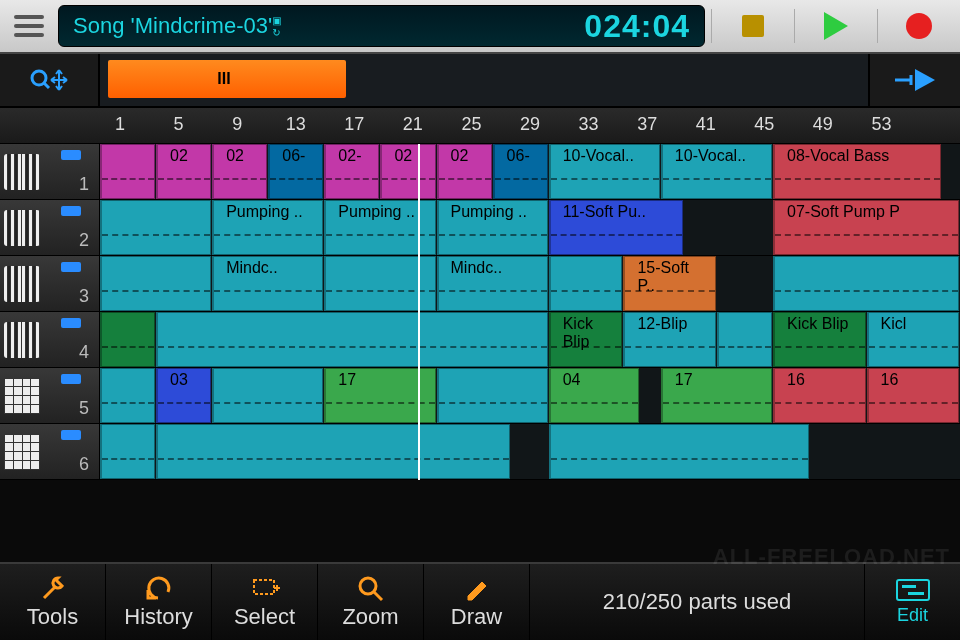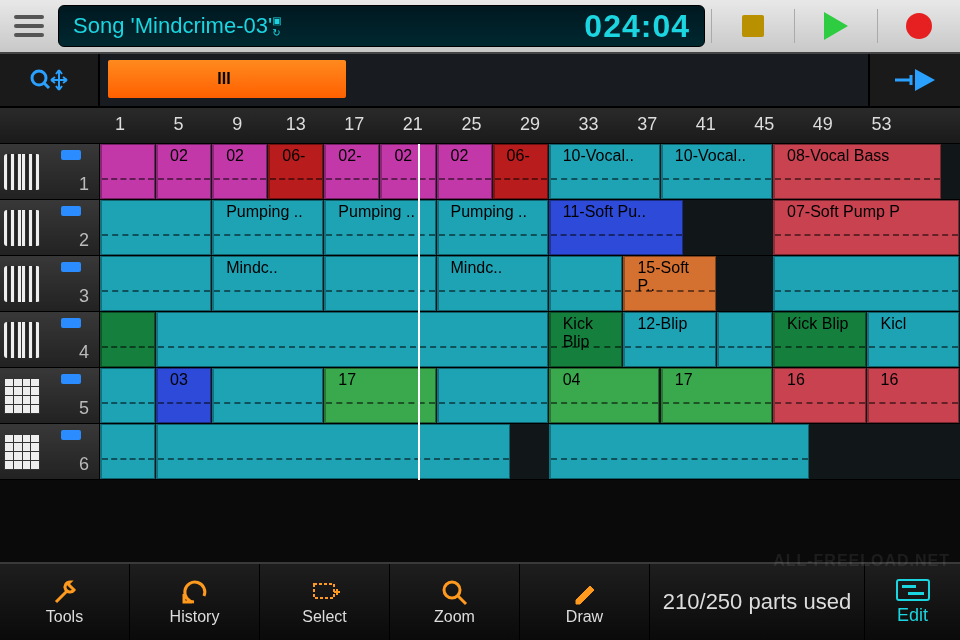--- a/index.html
+++ b/index.html
@@ -45,44 +45,44 @@
 .pad-grid { display: grid; grid-template-columns: repeat(4,1fr); grid-template-rows: repeat(4,1fr); width: 100%; height: 100%; gap: 1px; background: #333; padding: 1px; }
 .pad-grid span { background: #eee; }
 .track-meter { width: 20px; height: 10px; background: #2a8cff; border-radius: 2px; position: absolute; top: 6px; right: 18px; }
 .track-num { color: #bbb; font-size: 18px; position: absolute; bottom: 4px; right: 10px; }
 .track-lane { flex: 1; position: relative; background: #111618; overflow: hidden; }
 
 .clip { position: absolute; top: 0; bottom: 0; border: 1px solid rgba(0,0,0,.4); border-left: 2px solid rgba(0,0,0,.3); overflow: hidden; font-size: 16px; color: #000; padding: 2px 12px; }
 .clip .wave { position: absolute; left: 0; right: 0; bottom: 6px; height: 14px; border-top: 2px dashed rgba(0,0,0,.5); }
 
 .c-magenta { background: #c238a8; }
-.c-purple { background: #b91c1c; }
+.c-purple { background: #0369a1; }
 .c-teal { background: #1ea3b5; }
 .c-tealbr { background: #15803d; }
 .c-blue { background: #2d4bd8; }
 .c-red { background: #c84250; }
 .c-orange { background: #d47030; }
 .c-green { background: #3aa84c; }
 
 
 .playhead { position: absolute; top: 0; bottom: 0; width: 2px; background: #fff; left: 418px; z-index: 5; pointer-events: none; }
 
 
 .toolbar { position: absolute; bottom: 0; left: 0; right: 0; height: 78px; background: linear-gradient(#1e1e1e,#0a0a0a); border-top: 2px solid #3a3a3a; display: flex; }
-.tool-btn { width: 130px; border-right: 1px solid #000; display: flex; flex-direction: column; align-items: center; justify-content: center; gap: 2px; color: #ddd; font-size: 16px; cursor: pointer; }
+.tool-btn { width: 106px; border-right: 1px solid #000; display: flex; flex-direction: column; align-items: center; justify-content: center; gap: 2px; color: #ddd; font-size: 22px; cursor: pointer; }
 .tool-btn svg { width: 30px; height: 28px; }
 .tool-btn.orange svg { stroke: #ff9a1e; fill: #ff9a1e; }
 .status-area { flex: 1; display: flex; align-items: center; justify-content: center; color: #ddd; font-size: 22px; }
 .edit-btn { width: 96px; border-left: 1px solid #000; display: flex; flex-direction: column; align-items: center; justify-content: center; gap: 4px; color: #1bd5e0; font-size: 18px; cursor: pointer; }
 .edit-icon { width: 34px; height: 22px; border: 2px solid #1bd5e0; border-radius: 3px; position: relative; }
 .edit-icon::before, .edit-icon::after { content: ''; position: absolute; height: 3px; background: #1bd5e0; }
 .edit-icon::before { top: 4px; left: 4px; width: 14px; }
 .edit-icon::after { top: 11px; left: 10px; width: 16px; }
 
-.watermark { position: absolute; right: 10px; bottom: 70px; color: rgba(255,255,255,.08); font-size: 16px; font-weight: bold; letter-spacing: 1px; pointer-events: none; }
+.watermark { position: absolute; right: 10px; bottom: 70px; color: rgba(255,255,255,.08); font-size: 22px; font-weight: bold; letter-spacing: 1px; pointer-events: none; }
 </style>
 </head>
 <body>
 
 <div class="topbar">
   <div class="hamburger">
       <span></span>
       <span></span>
       <span></span>
     </div>
@@ -319,21 +319,21 @@
           <div class="wave"></div>
         </div>
         <div class="clip c-blue" style="left: 56.087px; width: 55.087px;"><span>03</span><div class="wave"></div></div>
         <div class="clip c-teal" style="left: 112.174px; width: 111.174px;">
           <div class="wave"></div>
         </div>
         <div class="clip c-green" style="left: 224.348px; width: 111.174px;"><span>17</span><div class="wave"></div></div>
         <div class="clip c-teal" style="left: 336.522px; width: 111.174px;">
           <div class="wave"></div>
         </div>
-        <div class="clip c-green" style="left: 448.696px; width: 110px;"><span>04</span><div class="wave"></div></div>
+        <div class="clip c-green" style="left: 448.696px; width: 90px;"><span>04</span><div class="wave"></div></div>
         <div class="clip c-green" style="left: 560.87px; width: 111.174px;"><span>17</span><div class="wave"></div></div>
         <div class="clip c-red" style="left: 673.043px; width: 92.4783px;"><span>16</span><div class="wave"></div></div>
         <div class="clip c-red" style="left: 766.522px; width: 92.4783px;"><span>16</span><div class="wave"></div></div>
       </div>
     </div>
     <div class="track">
       <div class="track-head">
         <div class="track-icon">
           <div class="pad-grid">
             <span></span>

